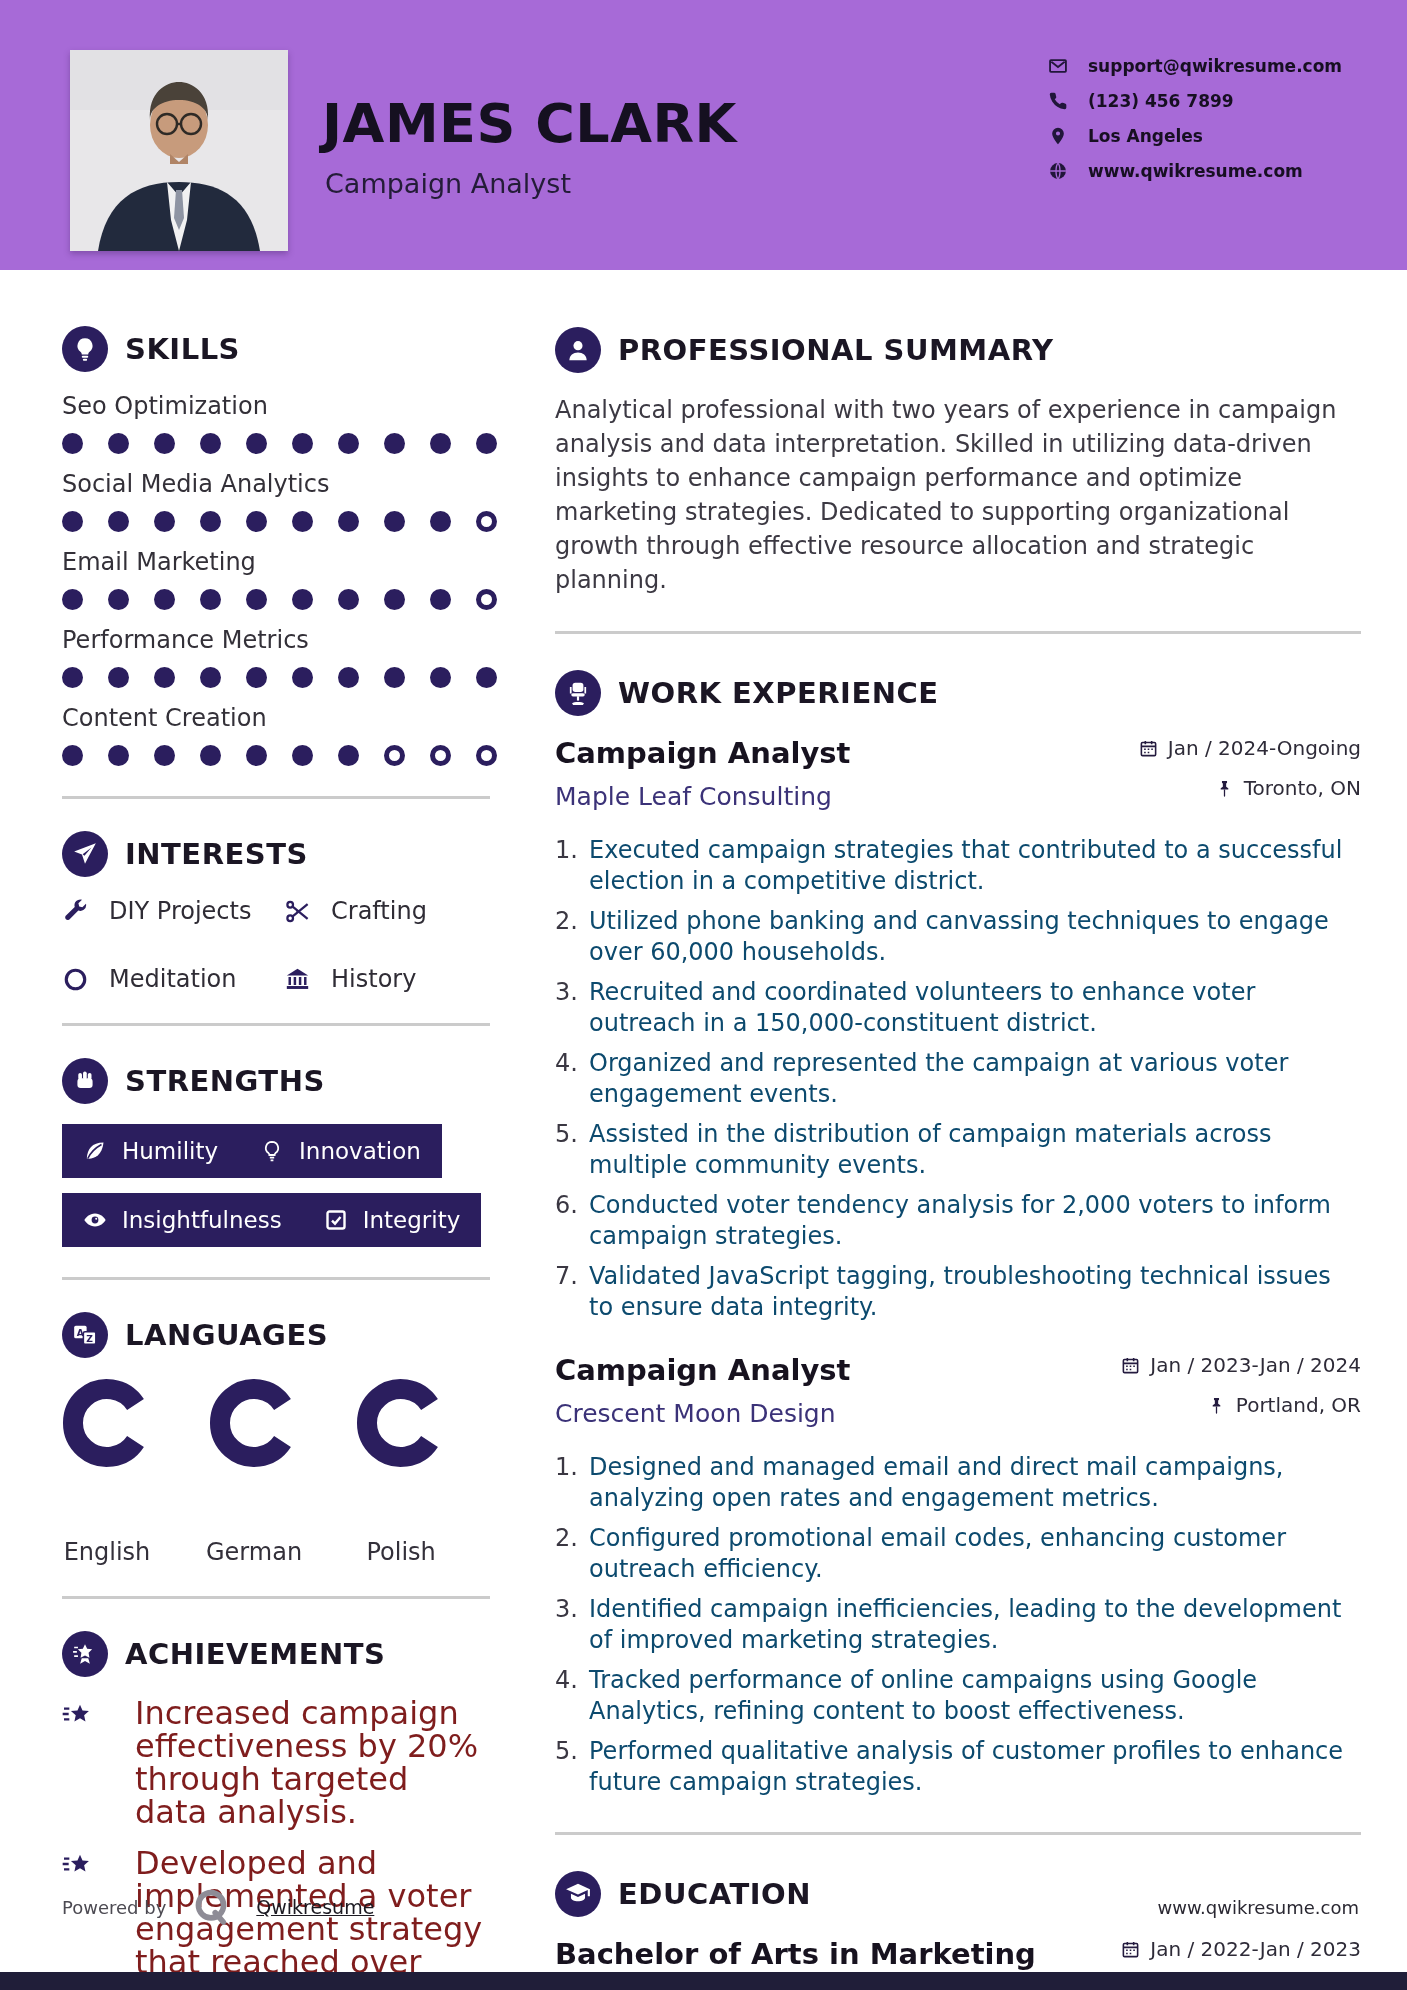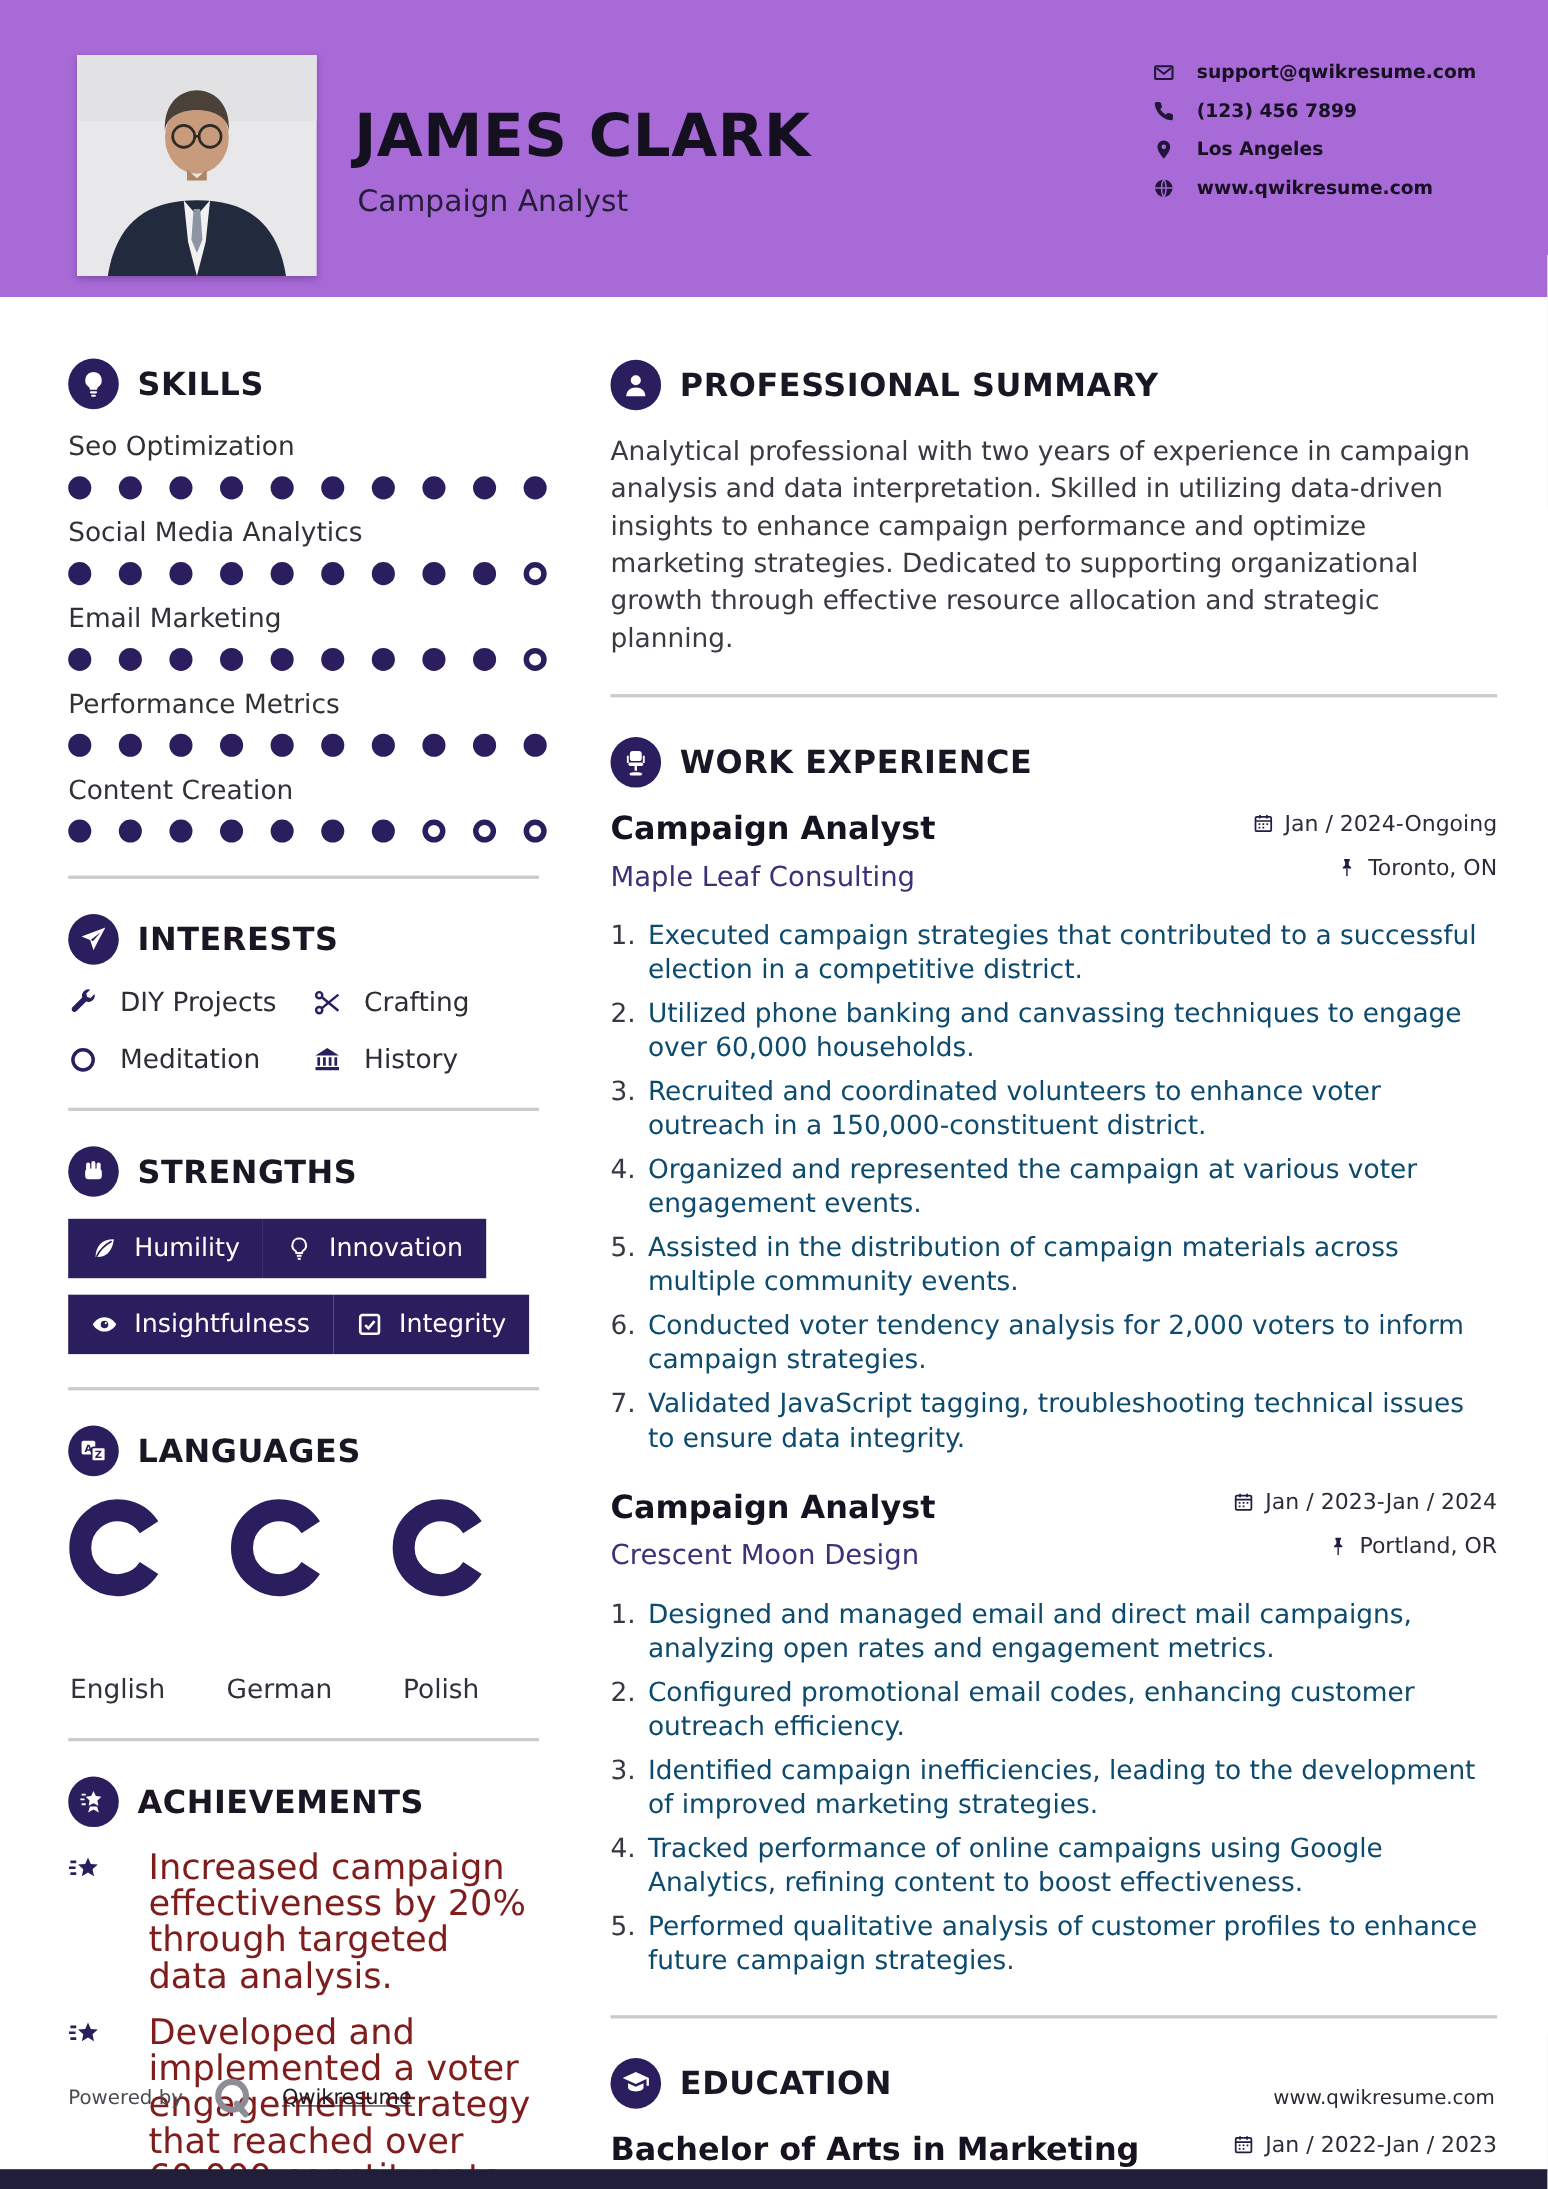--- a/index.html
+++ b/index.html
@@ -32,21 +32,21 @@
              display:flex; align-items:center; justify-content:center; flex:0 0 auto; }
   .head-ic svg { width:26px; height:26px; }
   h2 { font-size:29px; font-weight:800; letter-spacing:.5px; color:#1b1624;text-align:center; }
   
   .skill { margin-bottom:16px; }
   .skill-label { font-size:24px; color:#333038; margin-bottom:13px; }
   .dots { display:flex; gap:25px; }
   .dot { width:21px; height:21px; border-radius:50%; background:#2b1e5e; flex:0 0 auto; }
   .dot.empty { background:#fff; border:5px solid #2b1e5e; }
   
-  .int-grid { display:grid; grid-template-columns:222px 1fr; row-gap:24px; margin-top:8px; }
+  .int-grid { display:grid; grid-template-columns:222px 1fr; row-gap:40px; margin-top:8px; }
   .interest { display:flex; align-items:center; gap:20px; font-size:24px; color:#2f2c35; }
   .interest .ic { width:27px; height:27px; color:#2b1e5e; flex:0 0 auto; }
   
   .badges { display:flex; flex-wrap:wrap; gap:15px 0; margin-top:8px; }
   .badge { background:#2b1e5e; color:#fff; height:54px; padding:0 21px; display:inline-flex;
            align-items:center; gap:15px; font-size:23px; }
   .badge .ic { width:24px; height:24px; color:#fff; }
   
   .langs { display:flex; gap:54px; margin-top:14px; }
   .lang { display:flex; flex-direction:column; align-items:center; gap:22px; }

